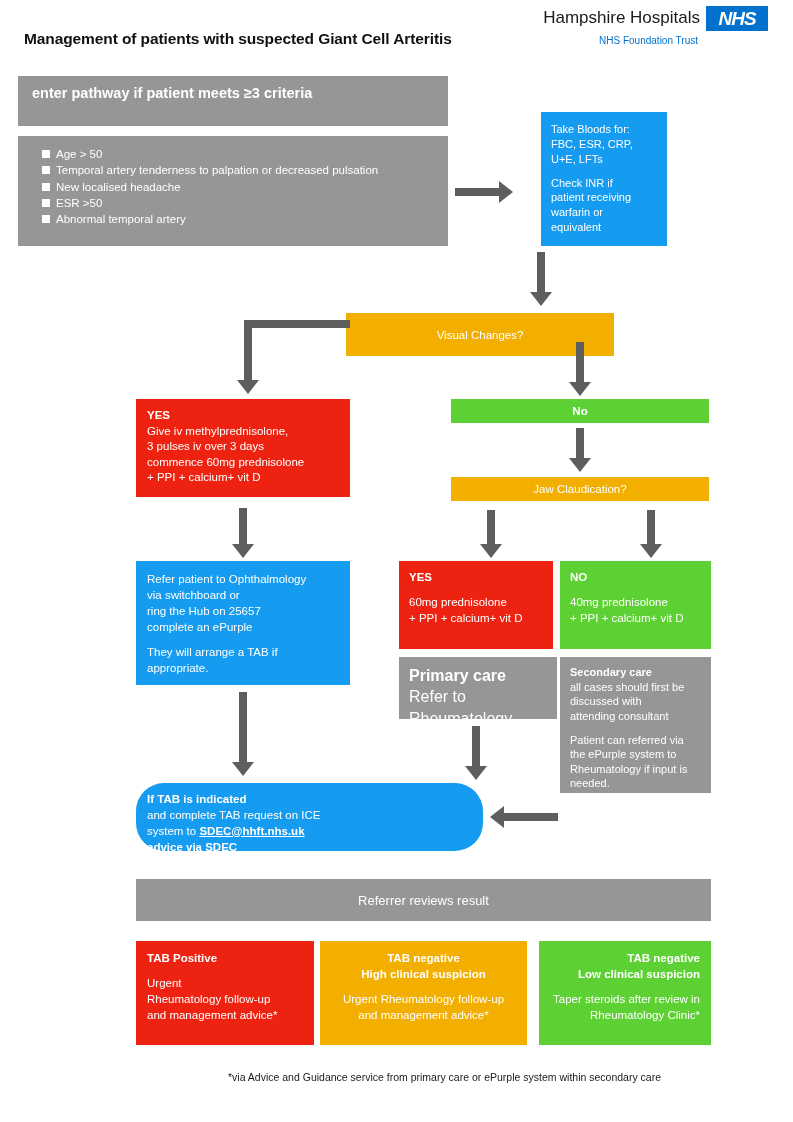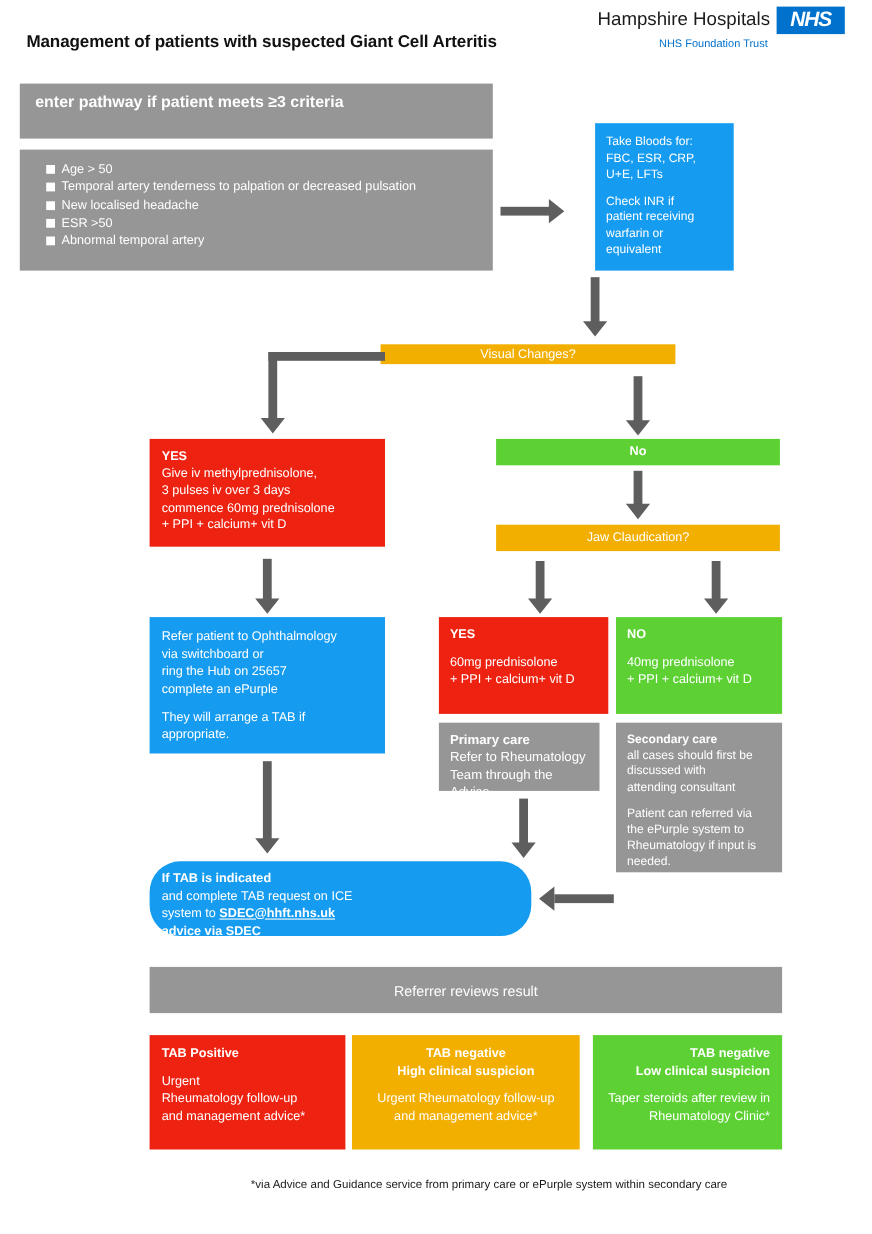--- a/index.html
+++ b/index.html
@@ -69,21 +69,21 @@
     position: absolute; left: 10px; top: 4px;
     width: 8px; height: 8px; background: #ffffff; display: block;
   }
 
   #box-bloods {
     left: 517px; top: 112px; width: 126px; height: 134px;
     padding: 10px 8px 0 10px;
     font-size: 11px; line-height: 1.35; margin-left: 24px;
   }
   #box-visual {
-    left: 346px; top: 313px; width: 268px; height: 18px;
+    left: 346px; top: 313px; width: 268px; height: 43px;
     display: flex; align-items: center; justify-content: center;
     font-size: 11.5px;
   }
   #box-yes-iv {
     left: 136px; top: 399px; width: 214px; height: 98px;
     padding: 9px 10px 0 11px; font-size: 11.5px; line-height: 1.35;
   }
   #box-no {
     left: 451px; top: 399px; width: 258px; height: 24px;
     display: flex; align-items: center; justify-content: center;
@@ -100,22 +100,22 @@
   }
   #box-jaw-yes {
     left: 399px; top: 561px; width: 154px; height: 88px;
     padding: 9px 9px 0 10px; font-size: 11.5px; line-height: 1.38;
   }
   #box-jaw-no {
     left: 560px; top: 561px; width: 151px; height: 88px;
     padding: 9px 9px 0 10px; font-size: 11.5px; line-height: 1.38;
   }
   #box-primary-care {
-    left: 399px; top: 657px; width: 146px; height: 62px;
-    padding: 8px 8px 0 10px; font-size: 12px; line-height: 1.33;
+    left: 399px; top: 657px; width: 158px; height: 62px;
+    padding: 8px 8px 0 10px; font-size: 16px; line-height: 1.33;
   }
   #box-secondary-care {
     left: 560px; top: 657px; width: 151px; height: 136px;
     padding: 8px 8px 0 10px; font-size: 11px; line-height: 1.33;
   }
   #box-tab-indicated {
     left: 136px; top: 783px; width: 347px; height: 68px;
     padding: 9px 10px 0 11px; font-size: 11.5px; line-height: 1.38; border-radius: 28px;
   }
   #box-tab-indicated .email {

